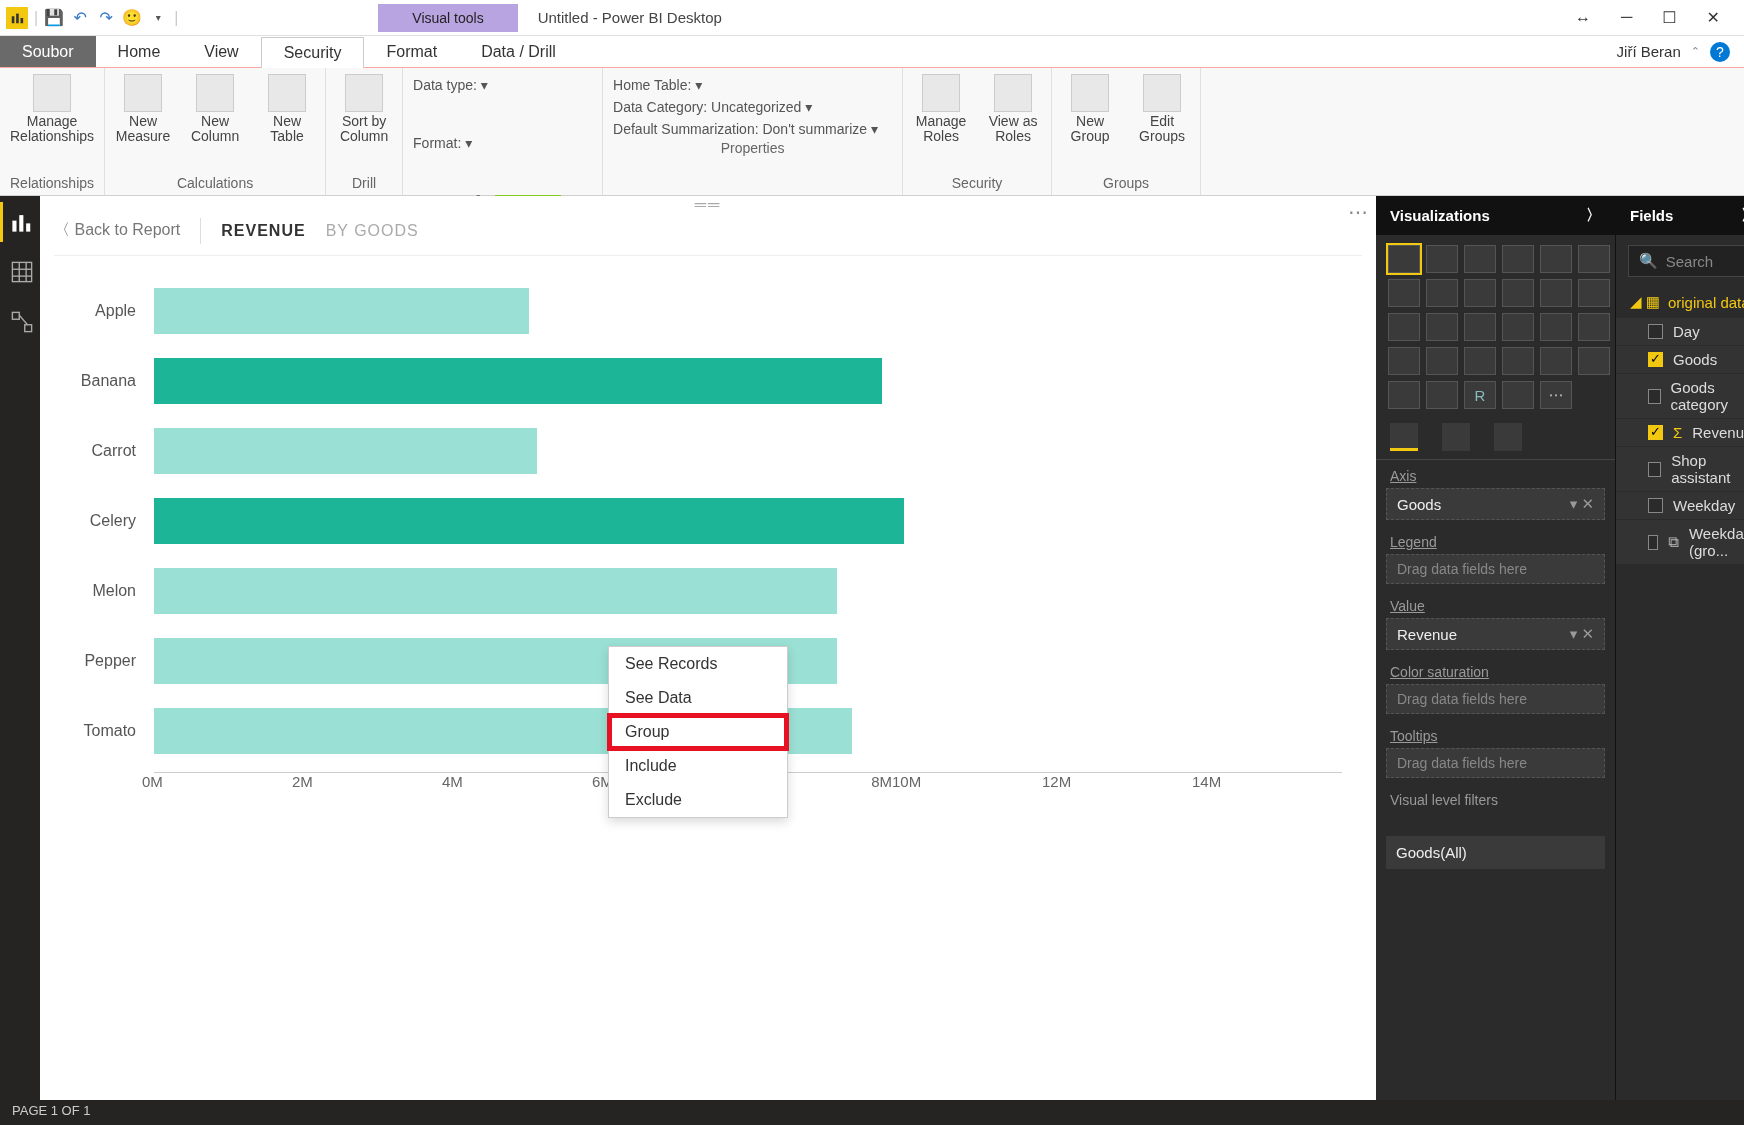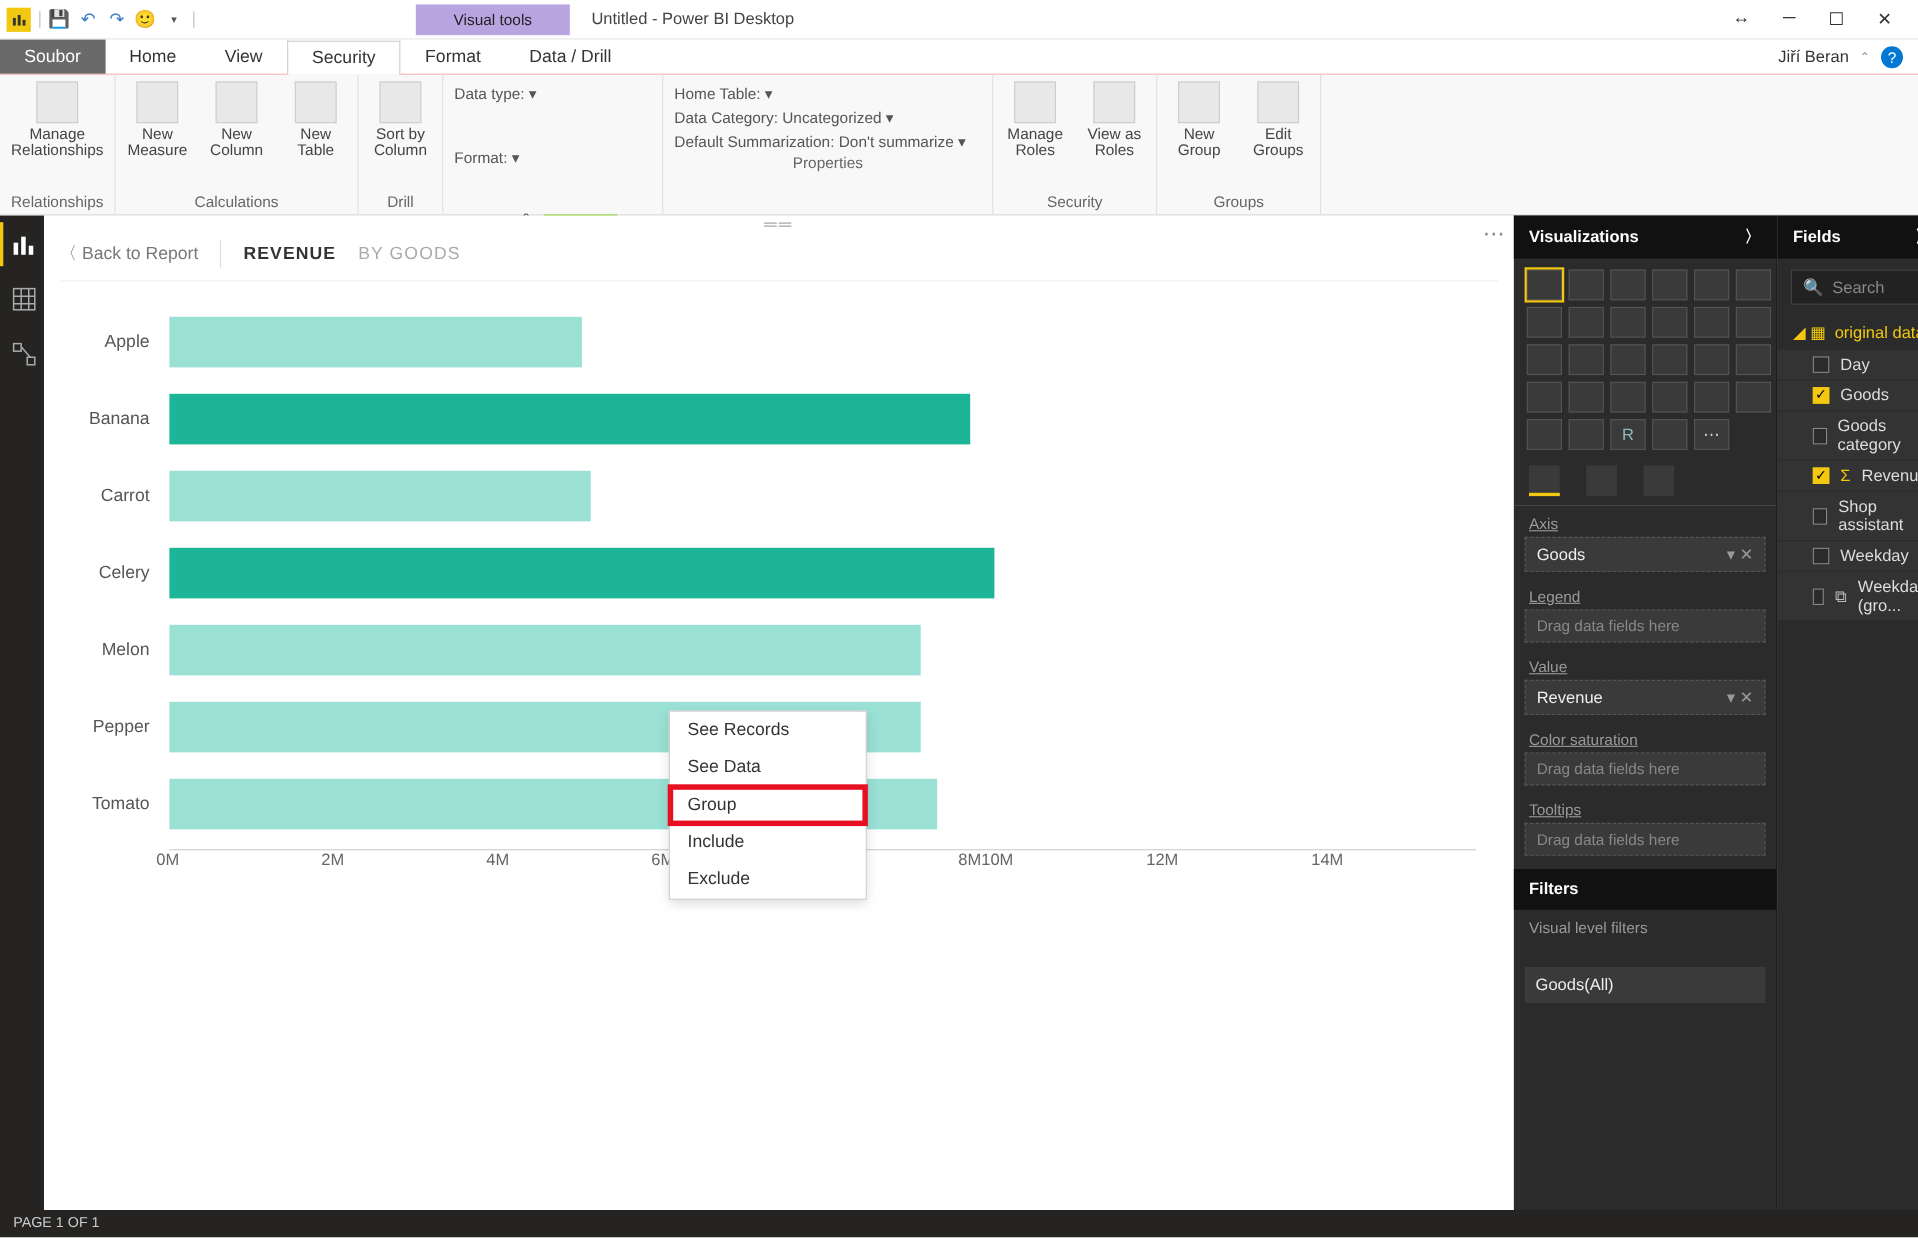--- a/index.html
+++ b/index.html
@@ -358,21 +358,20 @@
     <div class="well empty">Drag data fields here</div>
     <div class="wellhdr">Value</div>
     <div class="well">
         <span>Revenue</span>
         <span style="color:#999;">▾ ✕</span>
       </div>
     <div class="wellhdr">Color saturation</div>
     <div class="well empty">Drag data fields here</div>
     <div class="wellhdr">Tooltips</div>
     <div class="well empty">Drag data fields here</div>
-    <div class="filters-hd">Filters</div>
     <div class="vlf">Visual level filters</div>
     <div class="filterpill">Goods(All)</div>
   </div>
 
   <div class="panel">
     <div class="hd">
         <span>Fields</span>
         <span>〉</span>
       </div>
     <div class="search">🔍 <span>Search</span></div>

